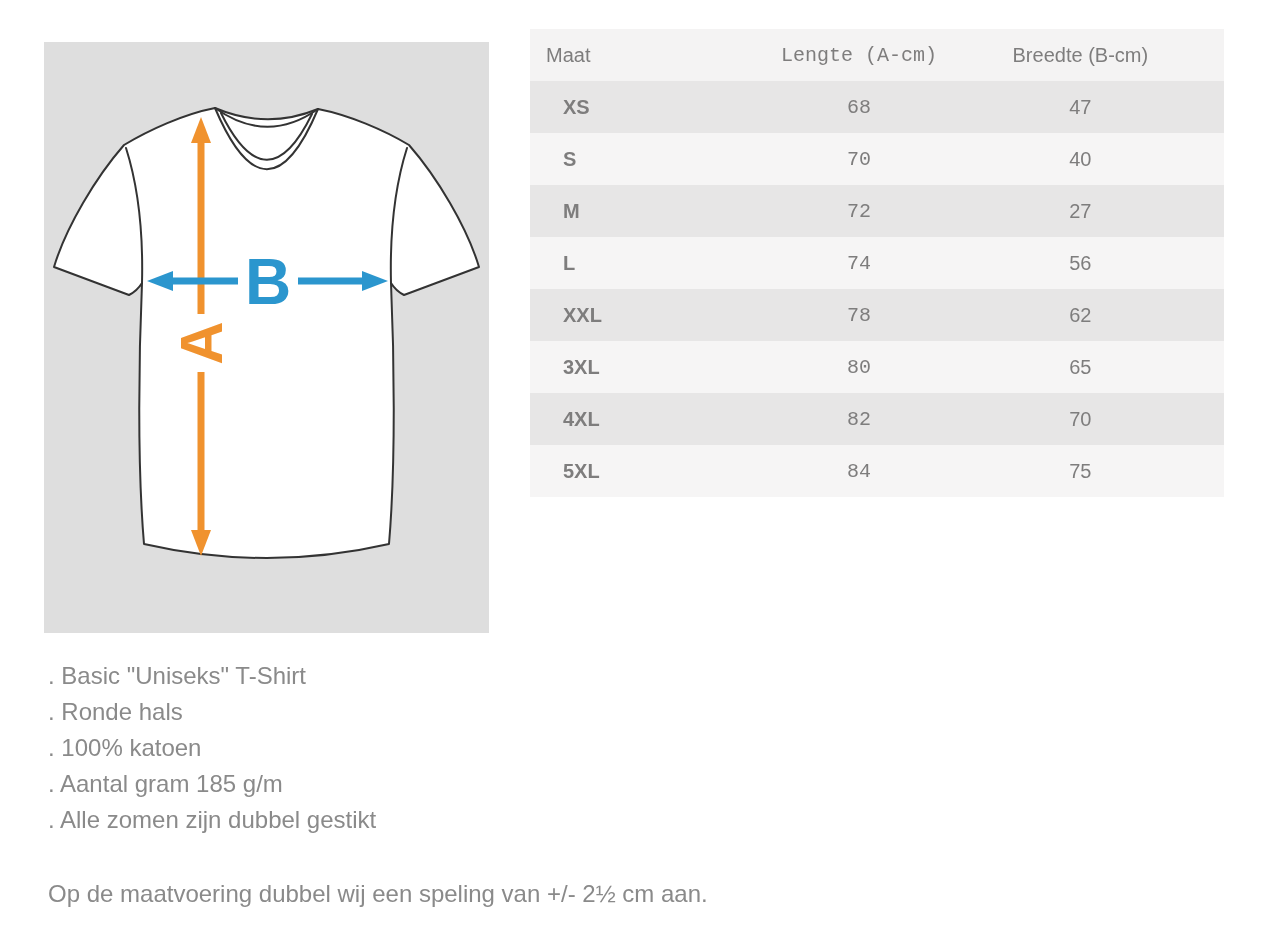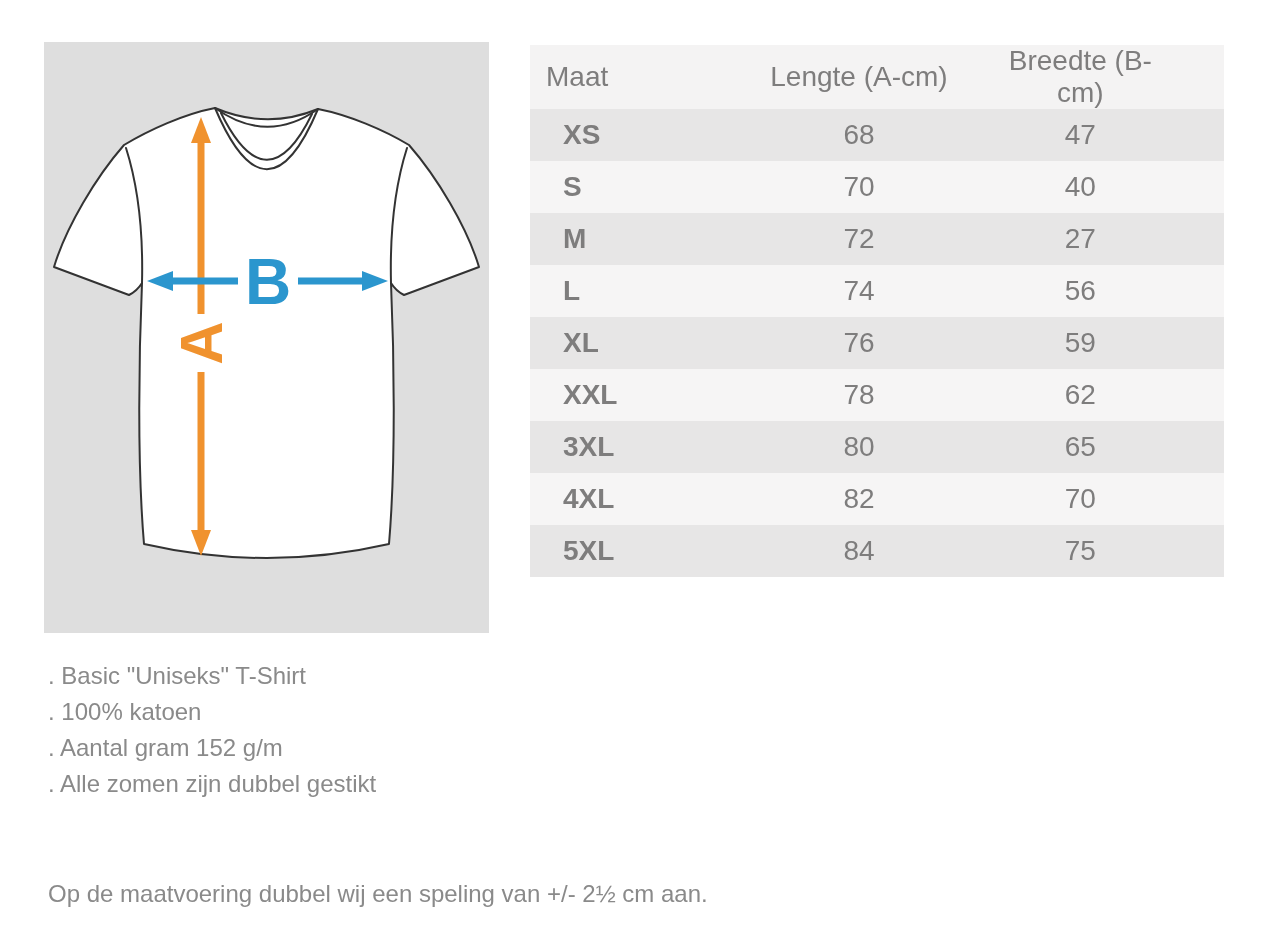--- a/index.html
+++ b/index.html
@@ -23,28 +23,28 @@
   .shirt-body{fill:#ffffff;stroke:var(--shirt-outline);stroke-width:2;stroke-linejoin:round;}
   .shirt-line{fill:none;stroke:var(--shirt-outline);stroke-width:2;stroke-linecap:round;}
   .arrow-a-shaft{stroke:var(--accent-orange);stroke-width:7;}
   .arrow-a-head{fill:var(--accent-orange);}
   .arrow-b-shaft{stroke:var(--accent-blue);stroke-width:7;}
   .arrow-b-head{fill:var(--accent-blue);}
   .letter-a{fill:var(--accent-orange);font-family:"Liberation Sans",sans-serif;font-weight:bold;font-size:60px;}
   .letter-b{fill:var(--accent-blue);font-family:"Liberation Sans",sans-serif;font-weight:bold;font-size:64px;}
 
   
-  .size-table{position:absolute;left:530px;top:45px;width:694px;border-collapse:collapse;table-layout:fixed;
-              font-size:28px;color:var(--table-text);}
+  .size-table{position:absolute;left:530px;top:29px;width:694px;border-collapse:collapse;table-layout:fixed;
+              font-size:20px;color:var(--table-text);}
   .size-table th,.size-table td{height:52px;padding:0;vertical-align:middle;font-weight:400;}
   .size-table thead th{background:var(--table-header-bg);}
   .size-table th.col-maat,.size-table td.col-maat{text-align:left;}
   .size-table th.col-maat{padding-left:16px;}
   .size-table td.col-maat{padding-left:33px;font-weight:bold;}
-  .size-table th.col-lengte,.size-table td.col-lengte{text-align:center;padding-right:36px;}
+  .size-table th.col-lengte,.size-table td.col-lengte{text-align:center;padding-right:36px;font-family:Liberation Mono, monospace;}
   .size-table th.col-breedte,.size-table td.col-breedte{text-align:center;padding-right:56px;}
   .size-table tbody tr:nth-child(odd) td{background:var(--table-row-dark);}
   .size-table tbody tr:nth-child(even) td{background:var(--table-row-light);}
 
   
   .details{position:absolute;left:48px;top:658px;margin:0;padding:0;list-style:none;
            font-size:24px;line-height:36px;color:var(--body-text);}
   
   .footnote{position:absolute;left:48px;top:880px;margin:0;font-size:24px;line-height:28px;color:var(--body-text);}
 </style>
@@ -108,25 +108,20 @@
           <td class="col-maat">M</td>
           <td class="col-lengte">72</td>
           <td class="col-breedte">27</td>
         </tr>
         <tr>
           <td class="col-maat">L</td>
           <td class="col-lengte">74</td>
           <td class="col-breedte">56</td>
         </tr>
         <tr>
-          <td class="col-maat">XL</td>
-          <td class="col-lengte">76</td>
-          <td class="col-breedte">59</td>
-        </tr>
-        <tr>
           <td class="col-maat">XXL</td>
           <td class="col-lengte">78</td>
           <td class="col-breedte">62</td>
         </tr>
         <tr>
           <td class="col-maat">3XL</td>
           <td class="col-lengte">80</td>
           <td class="col-breedte">65</td>
         </tr>
         <tr>
@@ -137,20 +132,21 @@
         <tr>
           <td class="col-maat">5XL</td>
           <td class="col-lengte">84</td>
           <td class="col-breedte">75</td>
         </tr>
       </tbody>
   </table>
 
   <ul class="details" id="details-list">
       <li>. Basic "Uniseks" T-Shirt</li>
+      <li>. Ronde hals</li>
       <li>. 100% katoen</li>
-      <li>. Aantal gram 152 g/m</li>
+      <li>. Aantal gram 185 g/m</li>
       <li>. Alle zomen zijn dubbel gestikt</li>
     </ul>
 
   <p class="footnote">Op de maatvoering dubbel wij een speling van +/- 2½ cm aan.</p>
 
 </div>
 
 </body></html>

